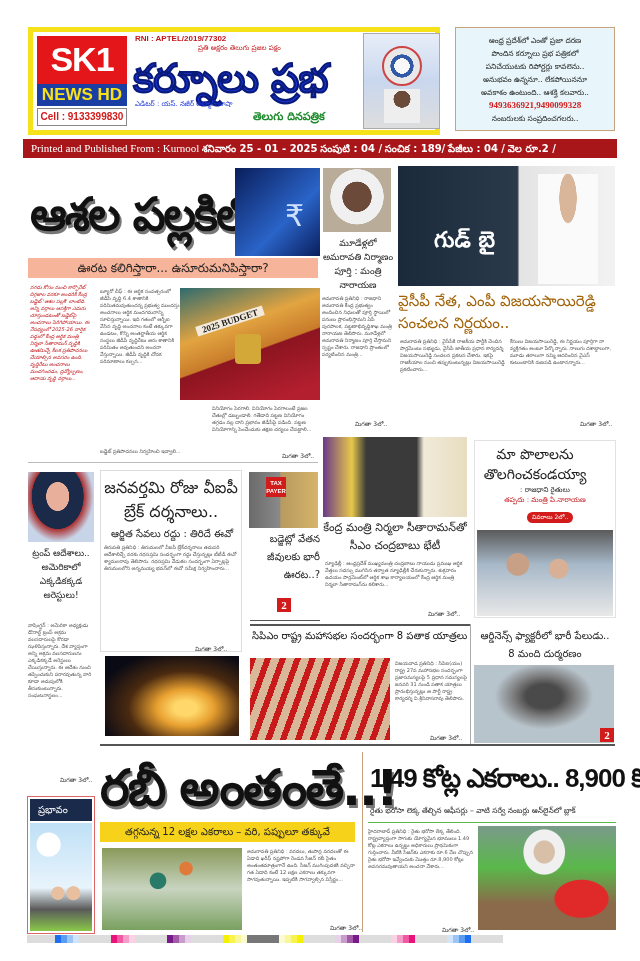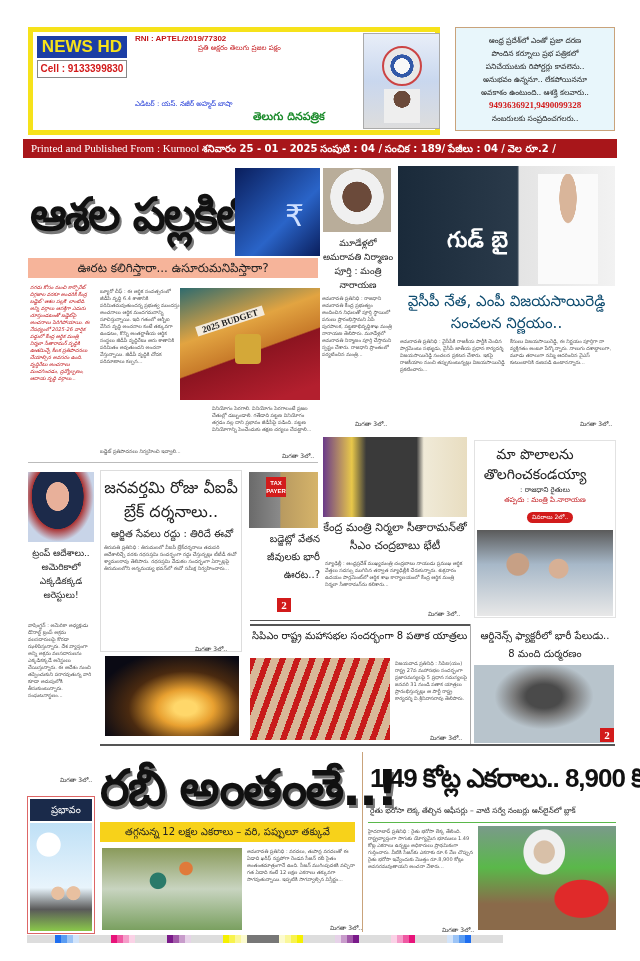--- a/index.html
+++ b/index.html
@@ -21,38 +21,40 @@
 .photo-man{left:20px;top:55px;width:36px;height:34px;background:radial-gradient(circle at 50% 30%,#6b4a3a 28%,#eee 29%);}
 .ad-box{left:455px;top:27px;width:160px;height:104px;background:#e8f6fb;border:1px solid #c9a37b;padding:6px 4px;text-align:center;font-size:7.5px;line-height:13px;color:#222}
 .ad-phone{color:#d21b1b;font-weight:bold;font-family:"Liberation Serif",serif;font-size:9px}
 .infobar{left:23px;top:139px;width:594px;height:19px;background:#a8161a;color:#fff;font:11px/19px "Liberation Serif",serif;padding-left:8px;white-space:nowrap;overflow:hidden}
 .infobar b{font-family:"DejaVu Sans",sans-serif;font-size:10px}
 .h-big{font:bold 50px/56px "DejaVu Sans",sans-serif;color:#111;text-shadow:2px 3px 0 #777;letter-spacing:-2px}
 .col-text{font-size:5px;line-height:7px;color:#555;overflow:hidden}
 .red-text{color:#c0161a;font-style:italic}
 .img{background:#999;overflow:hidden}
 .sub-peach{left:28px;top:258px;width:290px;height:20px;background:#f6b49a;text-align:center;font:12px/20px "DejaVu Sans",sans-serif;color:#222}
-.headline-red{color:#0c4a6e;font:15px/22px "DejaVu Sans",sans-serif;text-align:center}
+.headline-red{color:#a16207;font:15px/22px "DejaVu Sans",sans-serif;}
 .hl{font:15px/22px "DejaVu Sans",sans-serif;color:#222;text-align:center}
 .rule{background:#555}
 .more{font-size:6px;color:#333}
 .badge2{background:#d21b1b;color:#fff;font:bold 11px/14px "Liberation Serif",serif;width:14px;height:14px;text-align:center}
 .strip span{display:inline-block;height:8px;vertical-align:top}
 </style>
 </head>
 <body>
 
 <div class="abs masthead">
   <div class="mast-inner">
     <div class="abs logo">
+      <div class="logo-sk">SK1</div>
       <div class="logo-news">NEWS HD</div>
       <div class="logo-cell">Cell : 9133399830</div>
     </div>
     <div class="abs rni">RNI : APTEL/2019/77302</div>
     <div class="abs tagline">ప్రతి అక్షరం తెలుగు ప్రజల పక్షం</div>
+    <div class="abs title">కర్నూలు ప్రభ</div>
     <div class="abs editor">ఎడిటర్ : యస్. నజీర్ అహ్మద్ బాషా</div>
     <div class="abs daily">తెలుగు దినపత్రిక</div>
     <div class="abs photo-box">
       <div class="abs photo-emblem"></div>
       <div class="abs photo-man"></div>
     </div>
   </div>
 </div>
 
 <div class="abs ad-box">
@@ -89,21 +91,21 @@
 <div class="abs col-text" style="left:100px;top:448px;width:115px;height:12px">బడ్జెట్ ప్రతిపాదనలు నిర్వహించి ఇవ్వాలి...</div>
 <div class="abs col-text" style="left:212px;top:405px;width:105px;height:50px">వినియోగం పెరగాలి. వినియోగం పెరగాలంటే ప్రజల చేతుల్లో డబ్బుండాలి. గతేడాది పట్టణ వినియోగం తగ్గడం వల్ల దాని ప్రభావం జీడీపీపై పడింది. పట్టణ వినియోగాన్ని పెంచేందుకు తక్షణ చర్యలు చేపట్టాలి...</div>
 <div class="abs more" style="left:282px;top:452px">మిగతా 3లో..</div>
 
 <div class="abs img" style="left:323px;top:168px;width:68px;height:64px;background:radial-gradient(ellipse at 50% 45%,#6b4a3a 30%,#f0f0f0 31%,#f0f0f0 55%,#b9ad9a 56%)"></div>
 <div class="abs" style="left:322px;top:236px;width:72px;text-align:center;font-size:9px;line-height:14px">మూడేళ్లలో అమరావతి నిర్మాణం పూర్తి : మంత్రి నారాయణ</div>
 <div class="abs col-text" style="left:322px;top:295px;width:70px;height:125px">అమరావతి ప్రతినిధి : రాజధాని అమరావతి కేంద్ర ప్రభుత్వం అందించిన నిధులతో పూర్తి స్థాయిలో పనులు ప్రారంభిస్తామని ఏపీ పురపాలక, పట్టణాభివృద్ధిశాఖ మంత్రి నారాయణ తెలిపారు. మూడేళ్లలో అమరావతి నిర్మాణం పూర్తి చేస్తామని స్పష్టం చేశారు. రాజధాని ప్రాంతంలో పర్యటించిన మంత్రి...</div>
 <div class="abs more" style="left:355px;top:420px">మిగతా 3లో..</div>
 
 <div class="abs img" style="left:398px;top:166px;width:217px;height:120px;background:linear-gradient(90deg,#1a2a3a 0%,#2a3a4a 55%,#e4e4e4 56%,#f2f2f2 100%)">
-  <div style="position:absolute;left:49px;top:60px;color:#fff;font:bold 22px/28px 'DejaVu Sans',sans-serif">గుడ్ బై</div>
+  <div style="position:absolute;left:36px;top:60px;color:#fff;font:bold 22px/28px 'DejaVu Sans',sans-serif">గుడ్ బై</div>
   <div style="position:absolute;left:140px;top:8px;width:60px;height:110px;background:radial-gradient(ellipse at 50% 22%,#d9b59a 20%,#fafafa 21%)"></div>
 </div>
 <div class="abs headline-red" style="left:398px;top:290px;width:217px">వైసీపీ నేత, ఎంపీ విజయసాయిరెడ్డి</div>
 <div class="abs headline-red" style="left:398px;top:312px;width:217px">సంచలన నిర్ణయం..</div>
 <div class="abs col-text" style="left:400px;top:338px;width:105px;height:85px">అమరావతి ప్రతినిధి : వైసీపీకి రాజకీయ పార్టీకి చెందిన పార్లమెంటు సభ్యుడు, వైసీపీ జాతీయ ప్రధాన కార్యదర్శి విజయసాయిరెడ్డి సంచలన ప్రకటన చేశారు. ఇకపై రాజకీయాల నుంచి తప్పుకుంటున్నట్లు విజయసాయిరెడ్డి ప్రకటించారు...</div>
 <div class="abs col-text" style="left:510px;top:338px;width:105px;height:85px">కేసులు విజయసాయిరెడ్డి, ఈ నిర్ణయం పూర్తిగా నా వ్యక్తిగతం అంటూ పేర్కొన్నారు. నాలుగు దశాబ్దాలుగా, మూడు తరాలుగా నమ్మి ఆదరించిన వైఎస్ కుటుంబానికి రుణపడి ఉంటానన్నారు...</div>
 <div class="abs more" style="left:580px;top:420px">మిగతా 3లో..</div>
 
 <div class="abs rule" style="left:28px;top:462px;width:290px;height:1px;background:#bbb"></div>
 
@@ -161,21 +163,21 @@
 
 <div class="abs" style="left:362px;top:752px;width:1px;height:180px;background:#c9a37b"></div>
 <div class="abs" style="left:370px;top:760px;font:bold 26px/36px 'Liberation Sans',sans-serif;color:#111;letter-spacing:-1px;white-space:nowrap">1.49 కోట్ల ఎకరాలు.. 8,900 కోట్లు!</div>
 <div class="abs" style="left:370px;top:806px;width:245px;font-size:7.5px;white-space:nowrap;overflow:hidden">రైతు భరోసా లెక్క తేల్చిన ఆఫీసర్లు – వాటి సర్వే నంబర్లు ఆన్‌లైన్‌లో బ్లాక్</div>
 <div class="abs" style="left:368px;top:822px;width:248px;height:1px;background:#5ab84a"></div>
 <div class="abs col-text" style="left:368px;top:828px;width:108px;height:98px">హైదరాబాద్ ప్రతినిధి : రైతు భరోసా లెక్క తేలింది. రాష్ట్రవ్యాప్తంగా సాగుకు యోగ్యమైన భూములు 1.49 కోట్ల ఎకరాలు ఉన్నట్టు అధికారులు ప్రాథమికంగా గుర్తించారు. వీటికి సీజన్‌కు ఎకరాకు రూ.6 వేల చొప్పున రైతు భరోసా ఇవ్వేందుకు మొత్తం రూ.8,900 కోట్లు అవసరమవుతాయని అంచనా వేశారు...</div>
 <div class="abs more" style="left:442px;top:926px">మిగతా 3లో..</div>
 <div class="abs img" style="left:478px;top:826px;width:138px;height:104px;background:radial-gradient(ellipse at 48% 25%,#d8c0a8 10%,#f0f0f0 11%,#f0f0f0 20%,transparent 21%),radial-gradient(ellipse at 75% 70%,#e02a2a 18%,transparent 19%),linear-gradient(#7a9a8a,#5ab84a 40%,#8a6a4a 75%)"></div>
 
 <div class="abs" style="left:27px;top:796px;width:68px;height:138px;border:1px solid #d66">
-  <div style="background:#1a2a4a;color:#fff;font-size:10px;line-height:22px;padding-left:21px;margin:2px">ప్రభావం</div>
+  <div style="background:#1a2a4a;color:#fff;font-size:10px;line-height:22px;padding-left:8px;margin:2px">ప్రభావం</div>
   <div style="margin:0 2px;height:108px;background:radial-gradient(circle at 30% 20%,#fff 12%,transparent 13%),radial-gradient(circle at 45% 65%,#e8c0a0 8%,transparent 9%),radial-gradient(circle at 70% 65%,#e8c0a0 8%,transparent 9%),linear-gradient(#bfe0f6 0%,#e8f4fc 60%,#5a5a5a 80%,#8ac84a 100%)"></div>
 </div>
 
 <div class="abs strip" style="left:27px;top:935px;width:590px;height:8px;white-space:nowrap;font-size:0">
   <span style="width:28px;background:#ddd"></span>
   <span style="width:6px;background:#1e6ef0"></span><span style="width:6px;background:#5a9cf2"></span><span style="width:6px;background:#9cc4f6"></span><span style="width:6px;background:#d2e4fa"></span>
   <span style="width:32px;background:#ddd"></span>
   <span style="width:6px;background:#e8137a"></span><span style="width:6px;background:#ef5aa3"></span><span style="width:6px;background:#f59cc9"></span><span style="width:6px;background:#fad2e6"></span>
   <span style="width:32px;background:#ddd"></span>
   <span style="width:6px;background:#7a1a8a"></span><span style="width:6px;background:#a25aa9"></span><span style="width:6px;background:#c89ccb"></span><span style="width:6px;background:#e6d2e8"></span>

